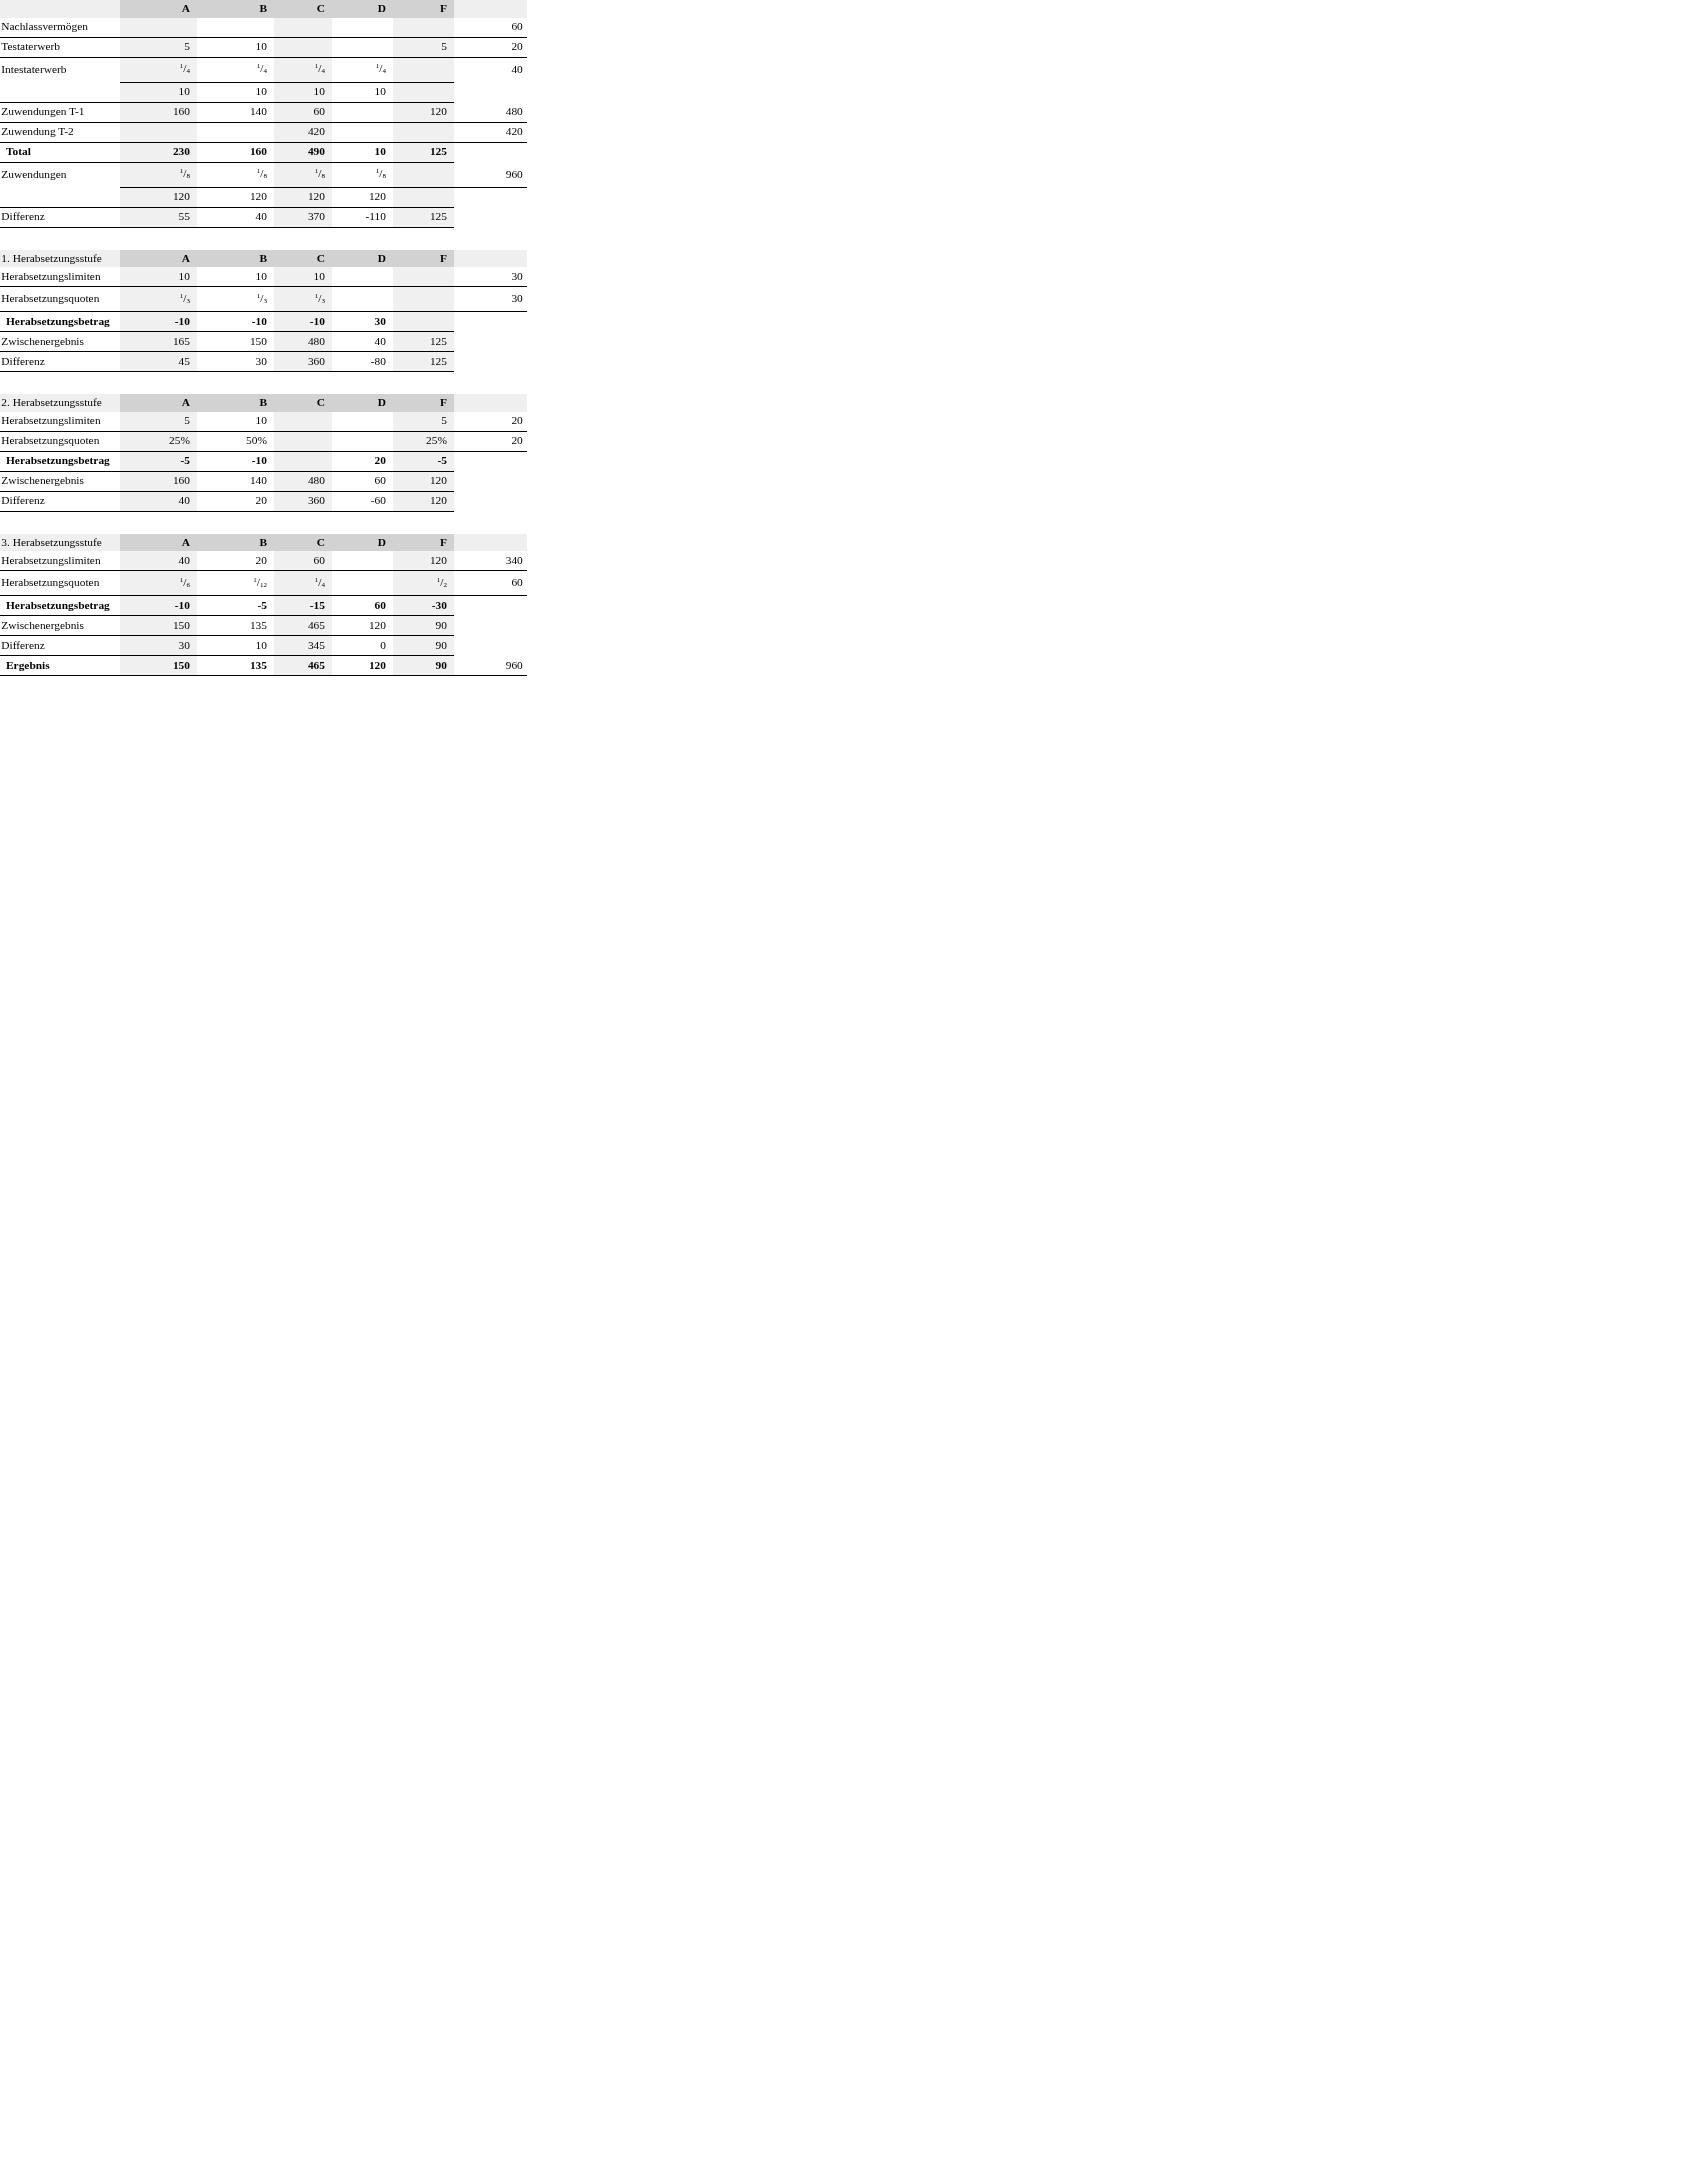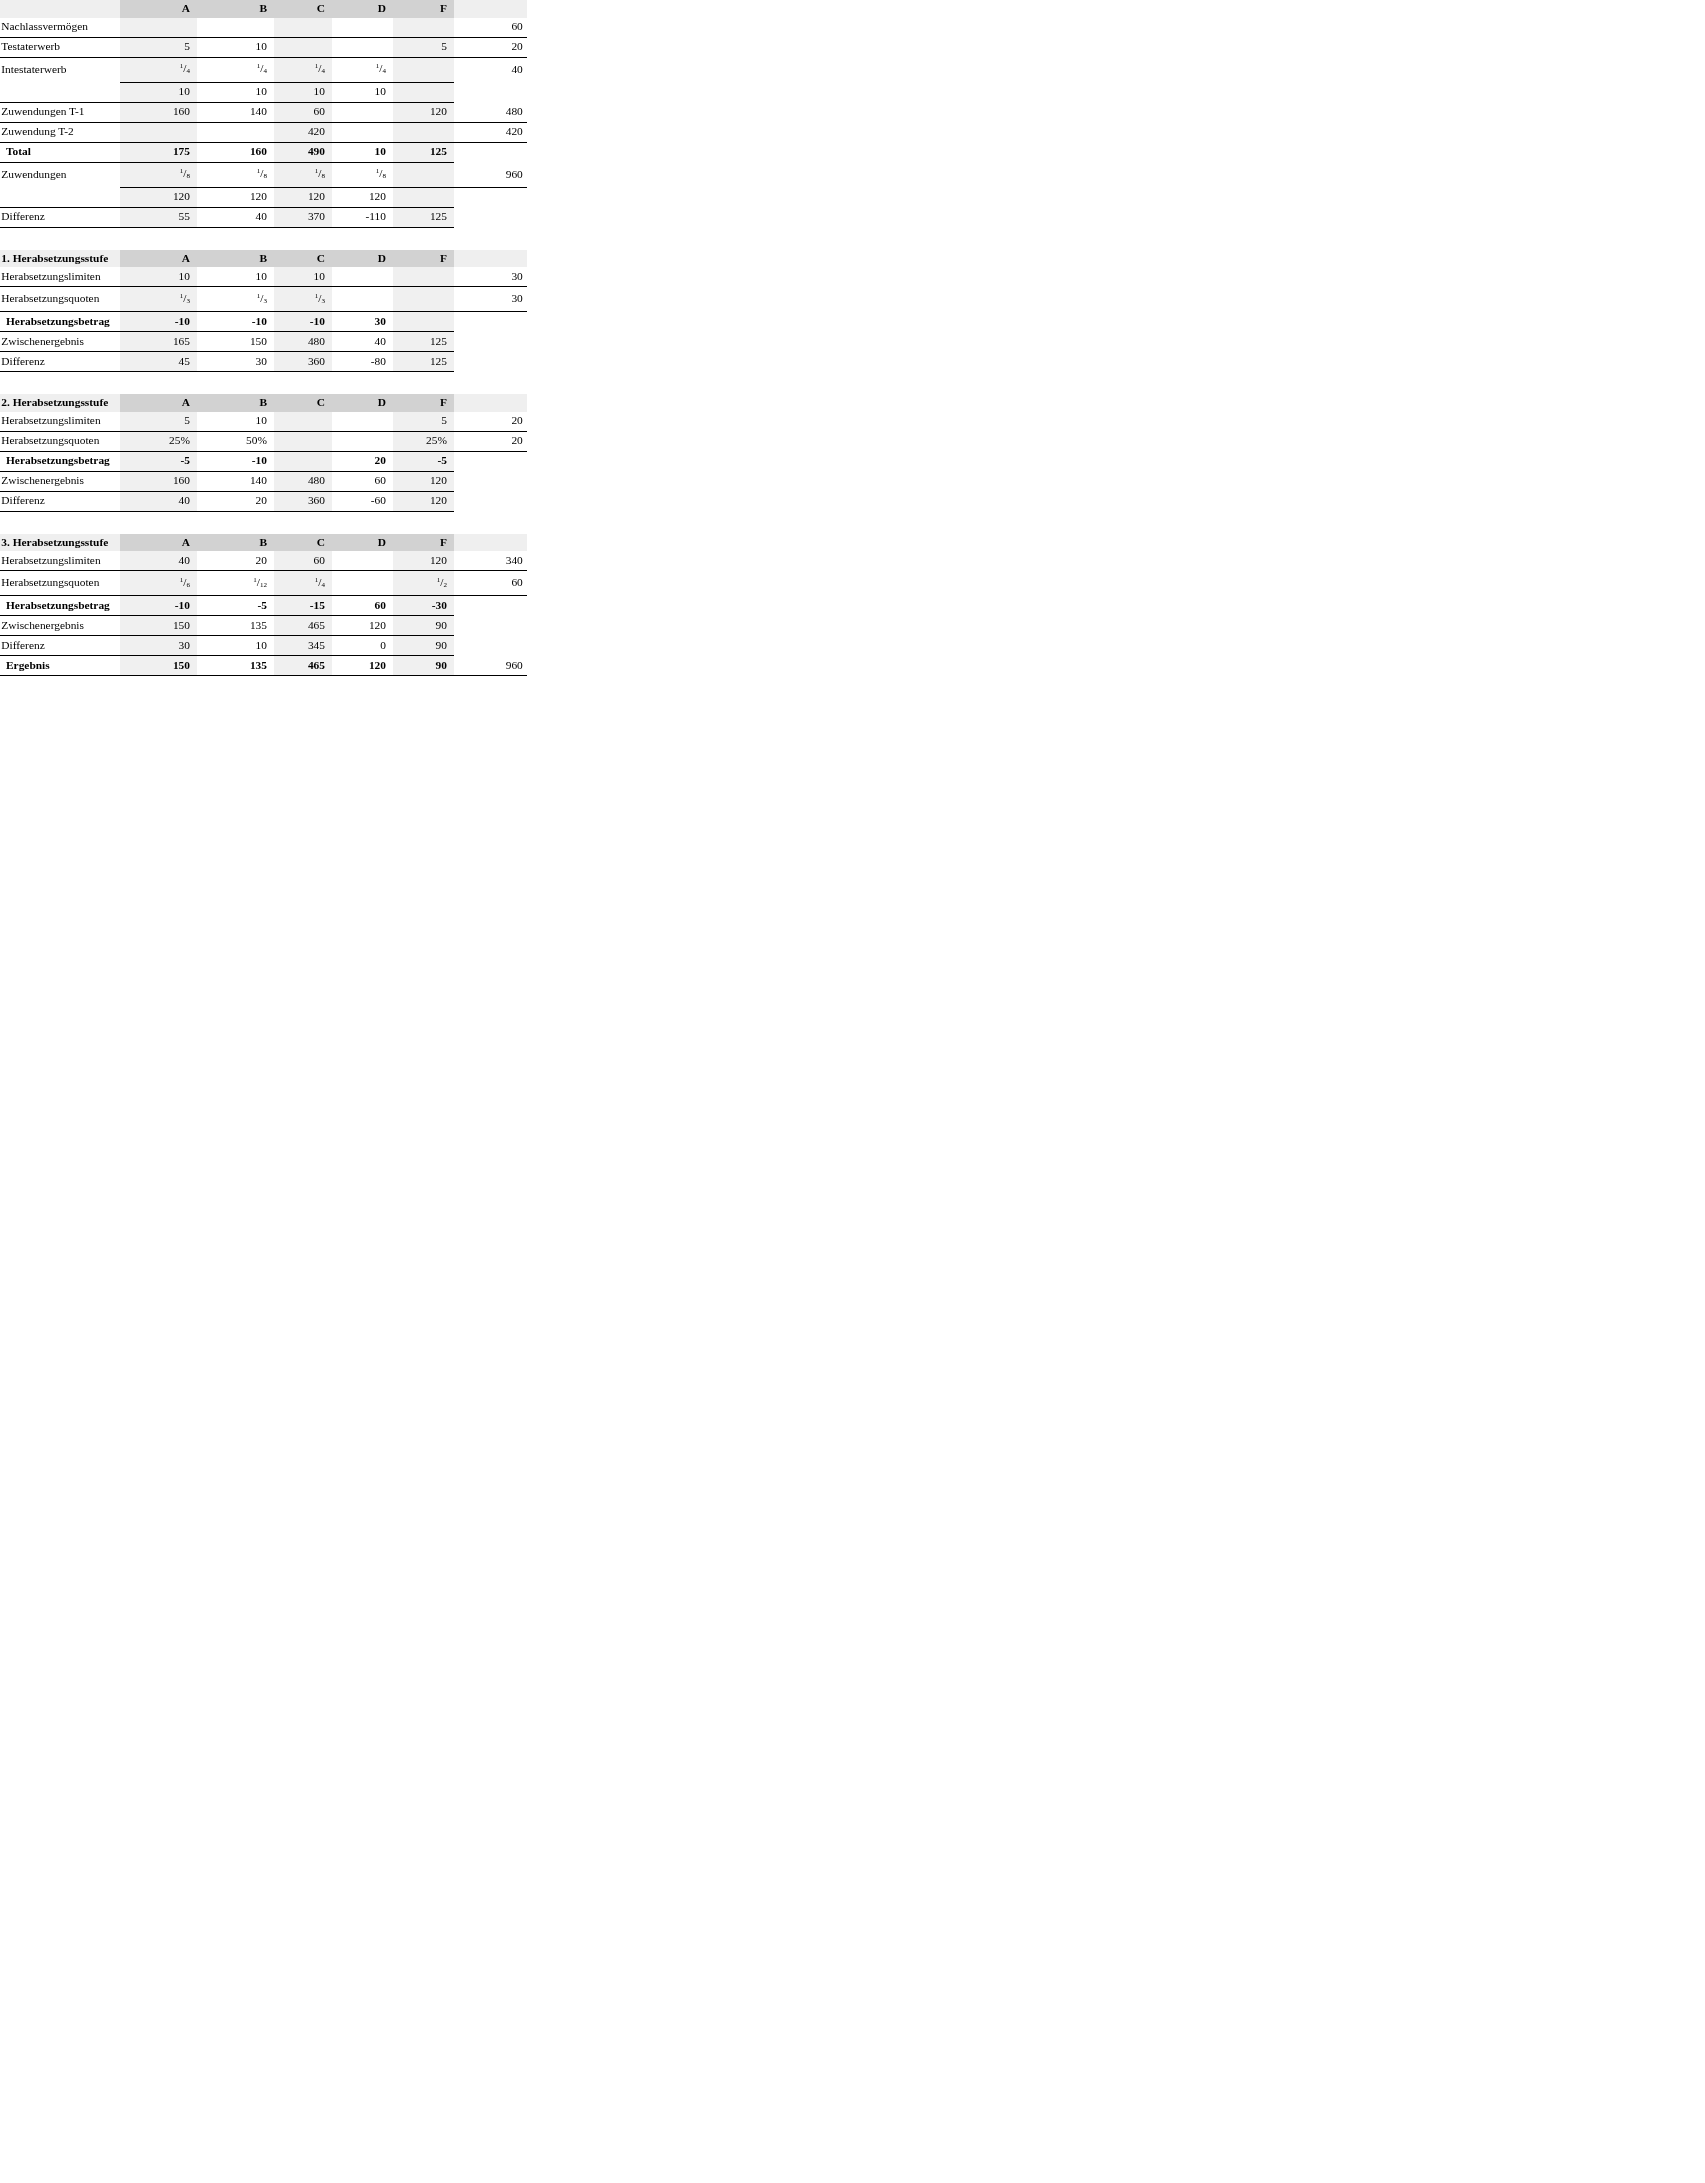--- a/index.html
+++ b/index.html
@@ -26,21 +26,21 @@
   .r{height:20px;}
   .r.tall{height:25px;}
   .lab{justify-content:flex-start;padding-left:1.3px;}
   .val,.tot{justify-content:flex-end;}
   .val{padding-right:7px;}
   .tot{padding-right:5.2px;}
   .side{background:var(--side);}
   .chead{background:var(--colhead);font-weight:700;}
   .band{background:var(--band);}
   .bold{font-weight:700;padding-left:6px;}
-  .title{font-weight:700;}
+  .title{font-weight:400;}
   .bb{border-bottom:1.3px solid var(--line);}
   .final .bb{border-bottom-width:1.7px;text-align:right;}
   .fn{font-size:0.62em;vertical-align:0.55em;}
   .fd{font-size:0.62em;vertical-align:-0.15em;}
   .fsl{font-size:1em;}
 </style>
 </head>
 <body>
 
 <main>
@@ -111,21 +111,21 @@
         <div class="cell r lab bb">Zuwendung T-2</div>
         <div class="cell r val band bb"></div>
         <div class="cell r val bb"></div>
         <div class="cell r val band bb">420</div>
         <div class="cell r val bb"></div>
         <div class="cell r val band bb"></div>
         <div class="cell r tot bb">420</div>
       </div>
       <div class="crow">
         <div class="cell r lab bold bb">Total</div>
-        <div class="cell r val band bold bb">175</div>
+        <div class="cell r val band bold bb">230</div>
         <div class="cell r val bold bb">160</div>
         <div class="cell r val band bold bb">490</div>
         <div class="cell r val bold bb">10</div>
         <div class="cell r val band bold bb">125</div>
         <div class="cell r tot"></div>
       </div>
       <div class="crow">
         <div class="cell r tall lab">Zuwendungen</div>
         <div class="cell r tall val band bb">
           <span><span class="fn">1</span><span class="fsl">/</span><span class="fd">8</span></span>

